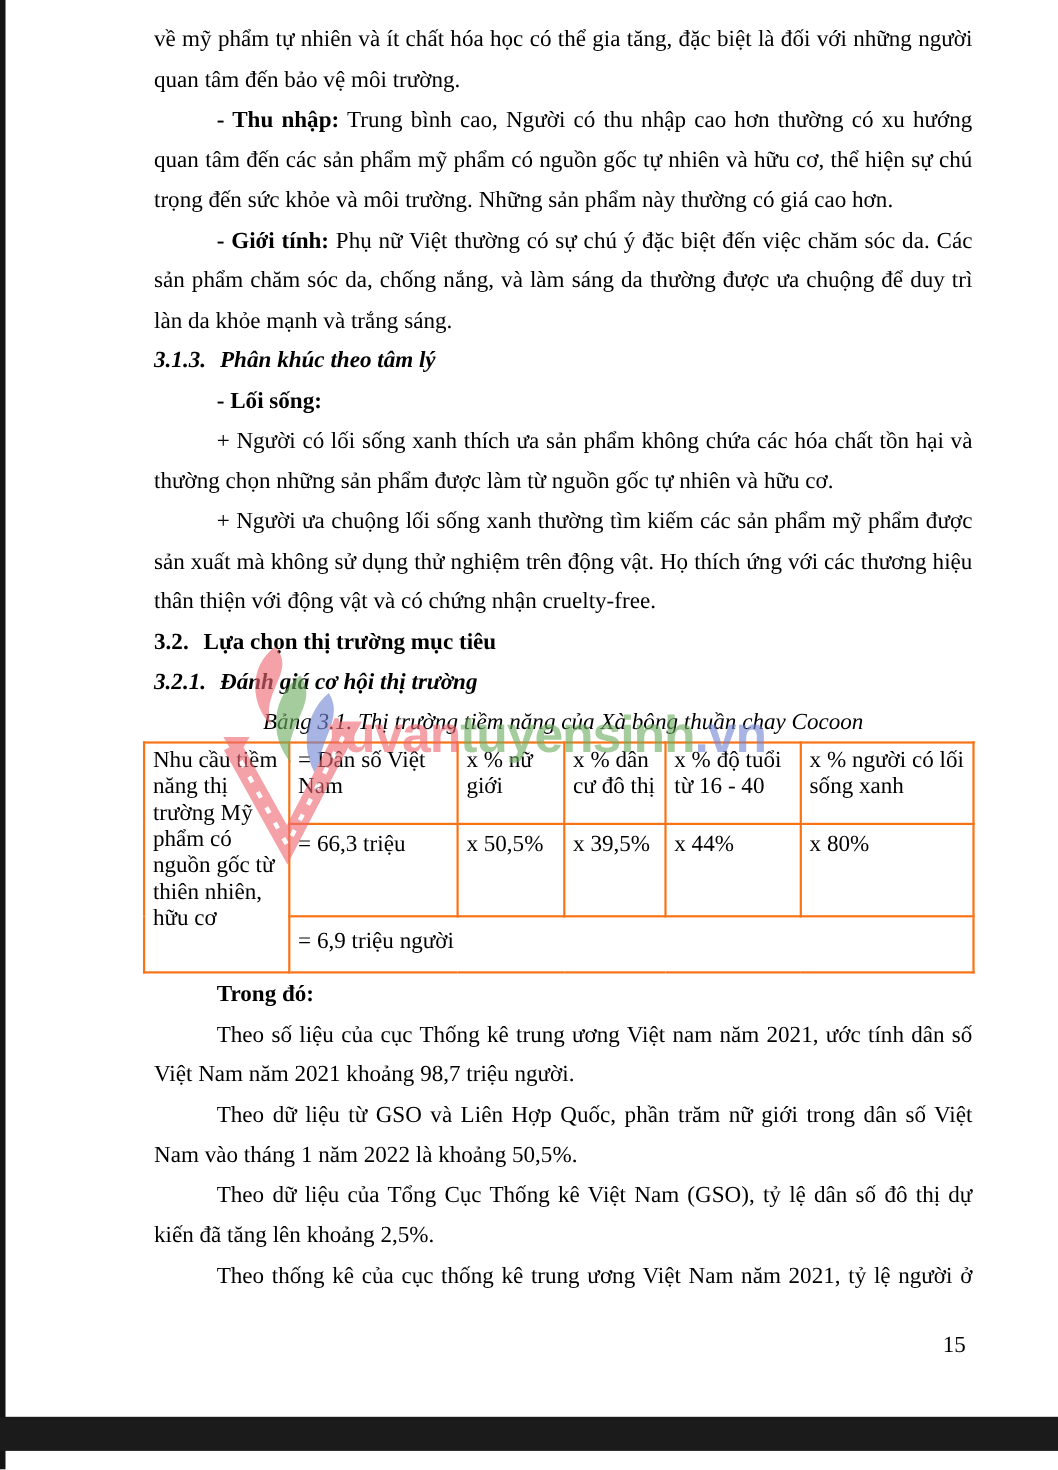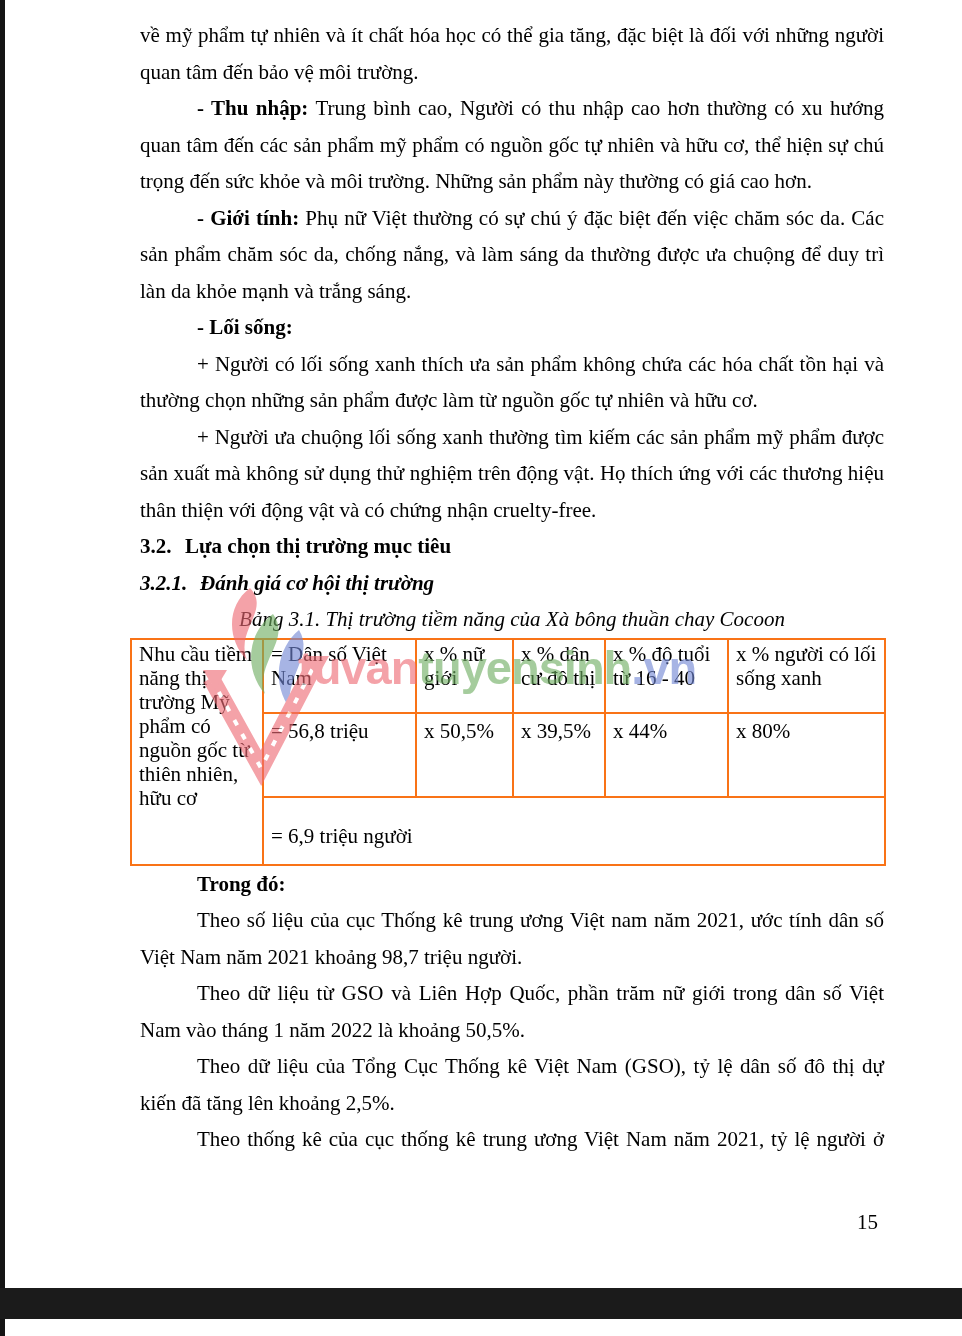--- a/index.html
+++ b/index.html
@@ -22,21 +22,21 @@
   .w45{width:45px;}
   .caption{font-style:italic;text-align:center !important;}
 
   table.market{border-collapse:collapse;table-layout:fixed;width:754px;margin-left:-10px;}
   table.market td{
     border:2px solid #f97316;vertical-align:top;padding:2px 7px;
     font-size:21px;line-height:25px;text-align:left;
   }
   tr.hdr td{line-height:24px;height:68px;}
   tr.vals td{height:75px;padding-top:5px;}
-  tr.tot td{height:38px;padding-top:26px;border-radius:25px;}
+  tr.tot td{height:38px;padding-top:9px;border-radius:25px;}
   td.c1{line-height:24.5px;}
 
   .pagenum{position:absolute;left:140px;top:1204px;width:744px;text-align:right;
     font-size:21px;line-height:36px;padding-right:0;}
   .pagenum span{display:inline-block;margin-right:6px;}
 
   .watermark{position:absolute;left:0;top:0;width:890px;height:1336px;opacity:0.62;pointer-events:none;z-index:5;}
   .wm-logo{position:absolute;left:193px;top:586px;width:145px;height:218px;}
   .wm-text{
     position:absolute;left:298px;top:640px;
@@ -51,20 +51,21 @@
 <div class="band-bottom"></div>
 
 <div class="content">
 
   <p><span>về mỹ phẩm tự nhiên và ít chất hóa học có thể gia tăng, đặc biệt là đối với những người quan tâm đến bảo vệ môi trường.</span></p>
 
   <p class="indent"><span class="lead">- Thu nhập:</span><span> Trung bình cao, Người có thu nhập cao hơn thường có xu hướng quan tâm đến các sản phẩm mỹ phẩm có nguồn gốc tự nhiên và hữu cơ, thể hiện sự chú trọng đến sức khỏe và môi trường. Những sản phẩm này thường có giá cao hơn.</span></p>
 
   <p class="indent"><span class="lead">- Giới tính:</span><span> Phụ nữ Việt thường có sự chú ý đặc biệt đến việc chăm sóc da. Các sản phẩm chăm sóc da, chống nắng, và làm sáng da thường được ưa chuộng để duy trì làn da khỏe mạnh và trắng sáng.</span></p>
 
+  <p class="h-bi"><span class="hnum w60">3.1.3.</span><span>Phân khúc theo tâm lý</span></p>
 
   <p class="indent"><span class="lead">- Lối sống:</span></p>
 
   <p class="indent"><span>+ Người có lối sống xanh thích ưa sản phẩm không chứa các hóa chất tồn hại và thường chọn những sản phẩm được làm từ nguồn gốc tự nhiên và hữu cơ.</span></p>
 
   <p class="indent"><span>+ Người ưa chuộng lối sống xanh thường tìm kiếm các sản phẩm mỹ phẩm được sản xuất mà không sử dụng thử nghiệm trên động vật. Họ thích ứng với các thương hiệu thân thiện với động vật và có chứng nhận cruelty-free.</span></p>
 
   <p class="h-b"><span class="hnum w45">3.2.</span><span>Lựa chọn thị trường mục tiêu</span></p>
 
   <p class="h-bi"><span class="hnum w60">3.2.1.</span><span>Đánh giá cơ hội thị trường</span></p>
@@ -83,21 +84,21 @@
     <tbody>
         <tr class="hdr">
       <td class="c1" rowspan="3">Nhu cầu tiềm năng thị trường Mỹ phẩm có nguồn gốc từ thiên nhiên, hữu cơ</td>
       <td>= Dân số Việt Nam</td>
       <td>x % nữ giới</td>
       <td>x % dân cư đô thị</td>
       <td>x % độ tuổi từ 16 - 40</td>
       <td>x % người có lối sống xanh</td>
     </tr>
     <tr class="vals">
-      <td>= 56,8 triệu</td>
+      <td>= 66,3 triệu</td>
       <td>x 50,5%</td>
       <td>x 39,5%</td>
       <td>x 44%</td>
       <td>x 80%</td>
     </tr>
     <tr class="tot">
       <td colspan="5">= 6,9 triệu người</td>
     </tr>
   </tbody>
     </table>

